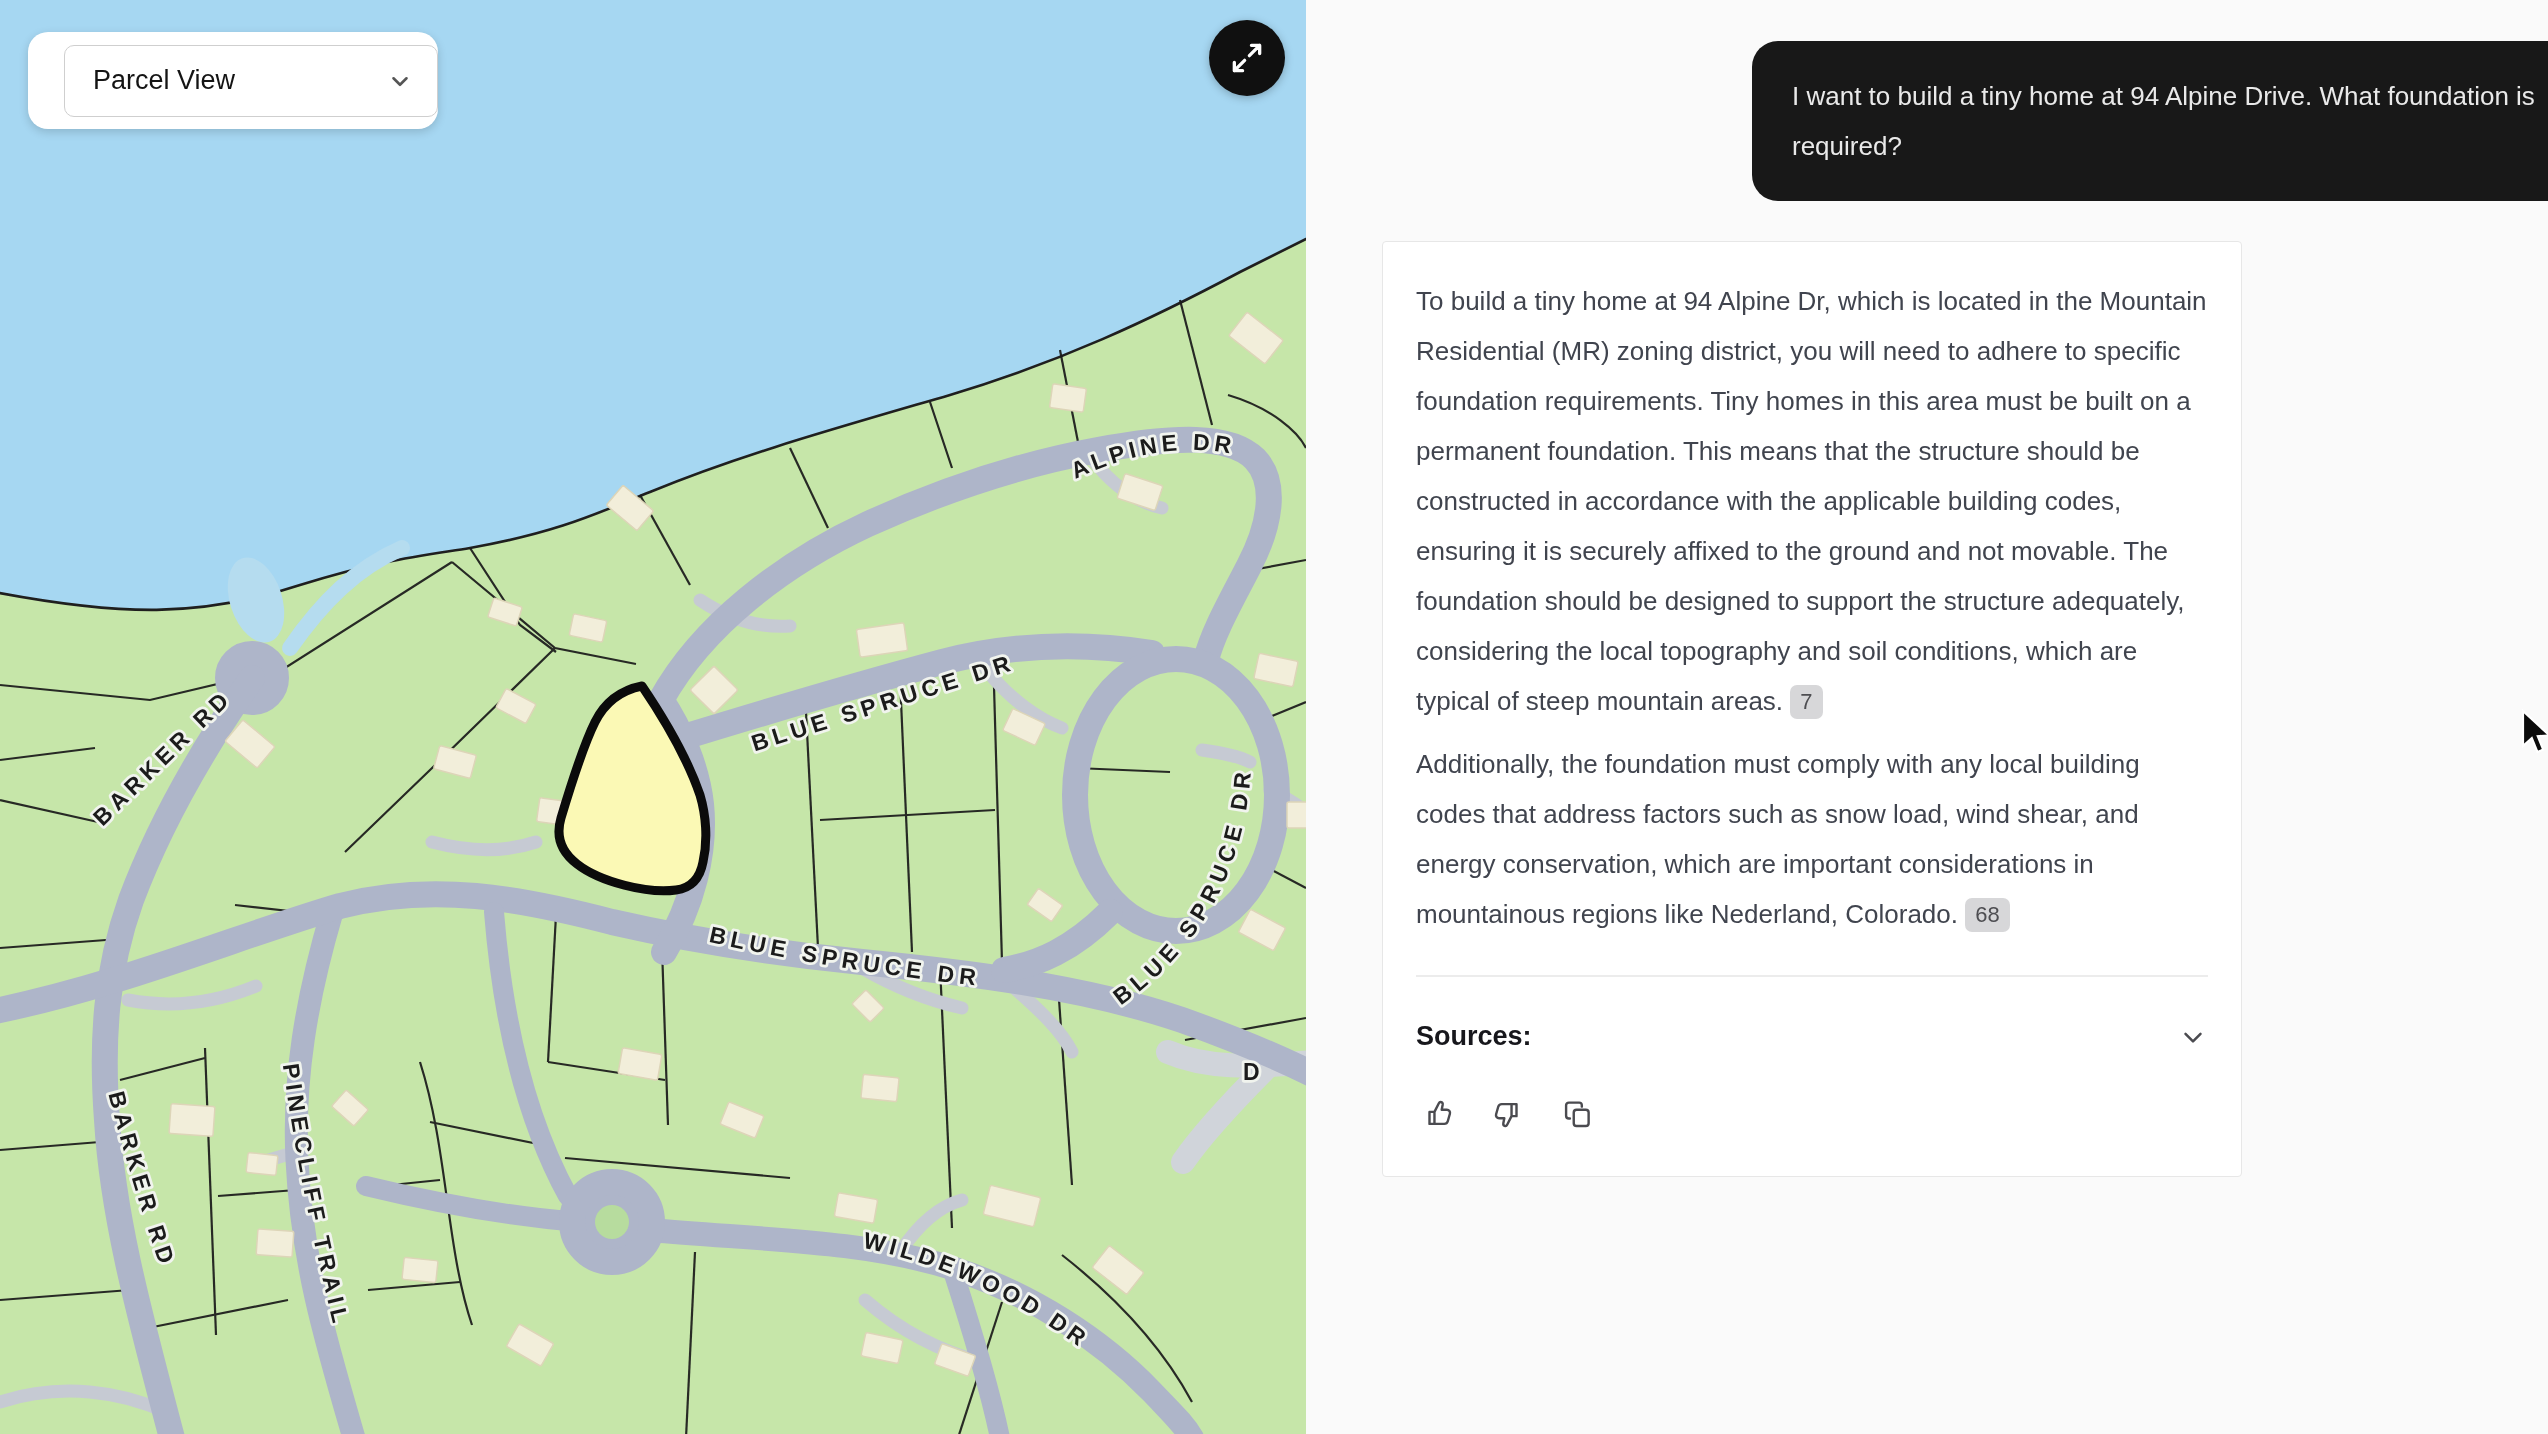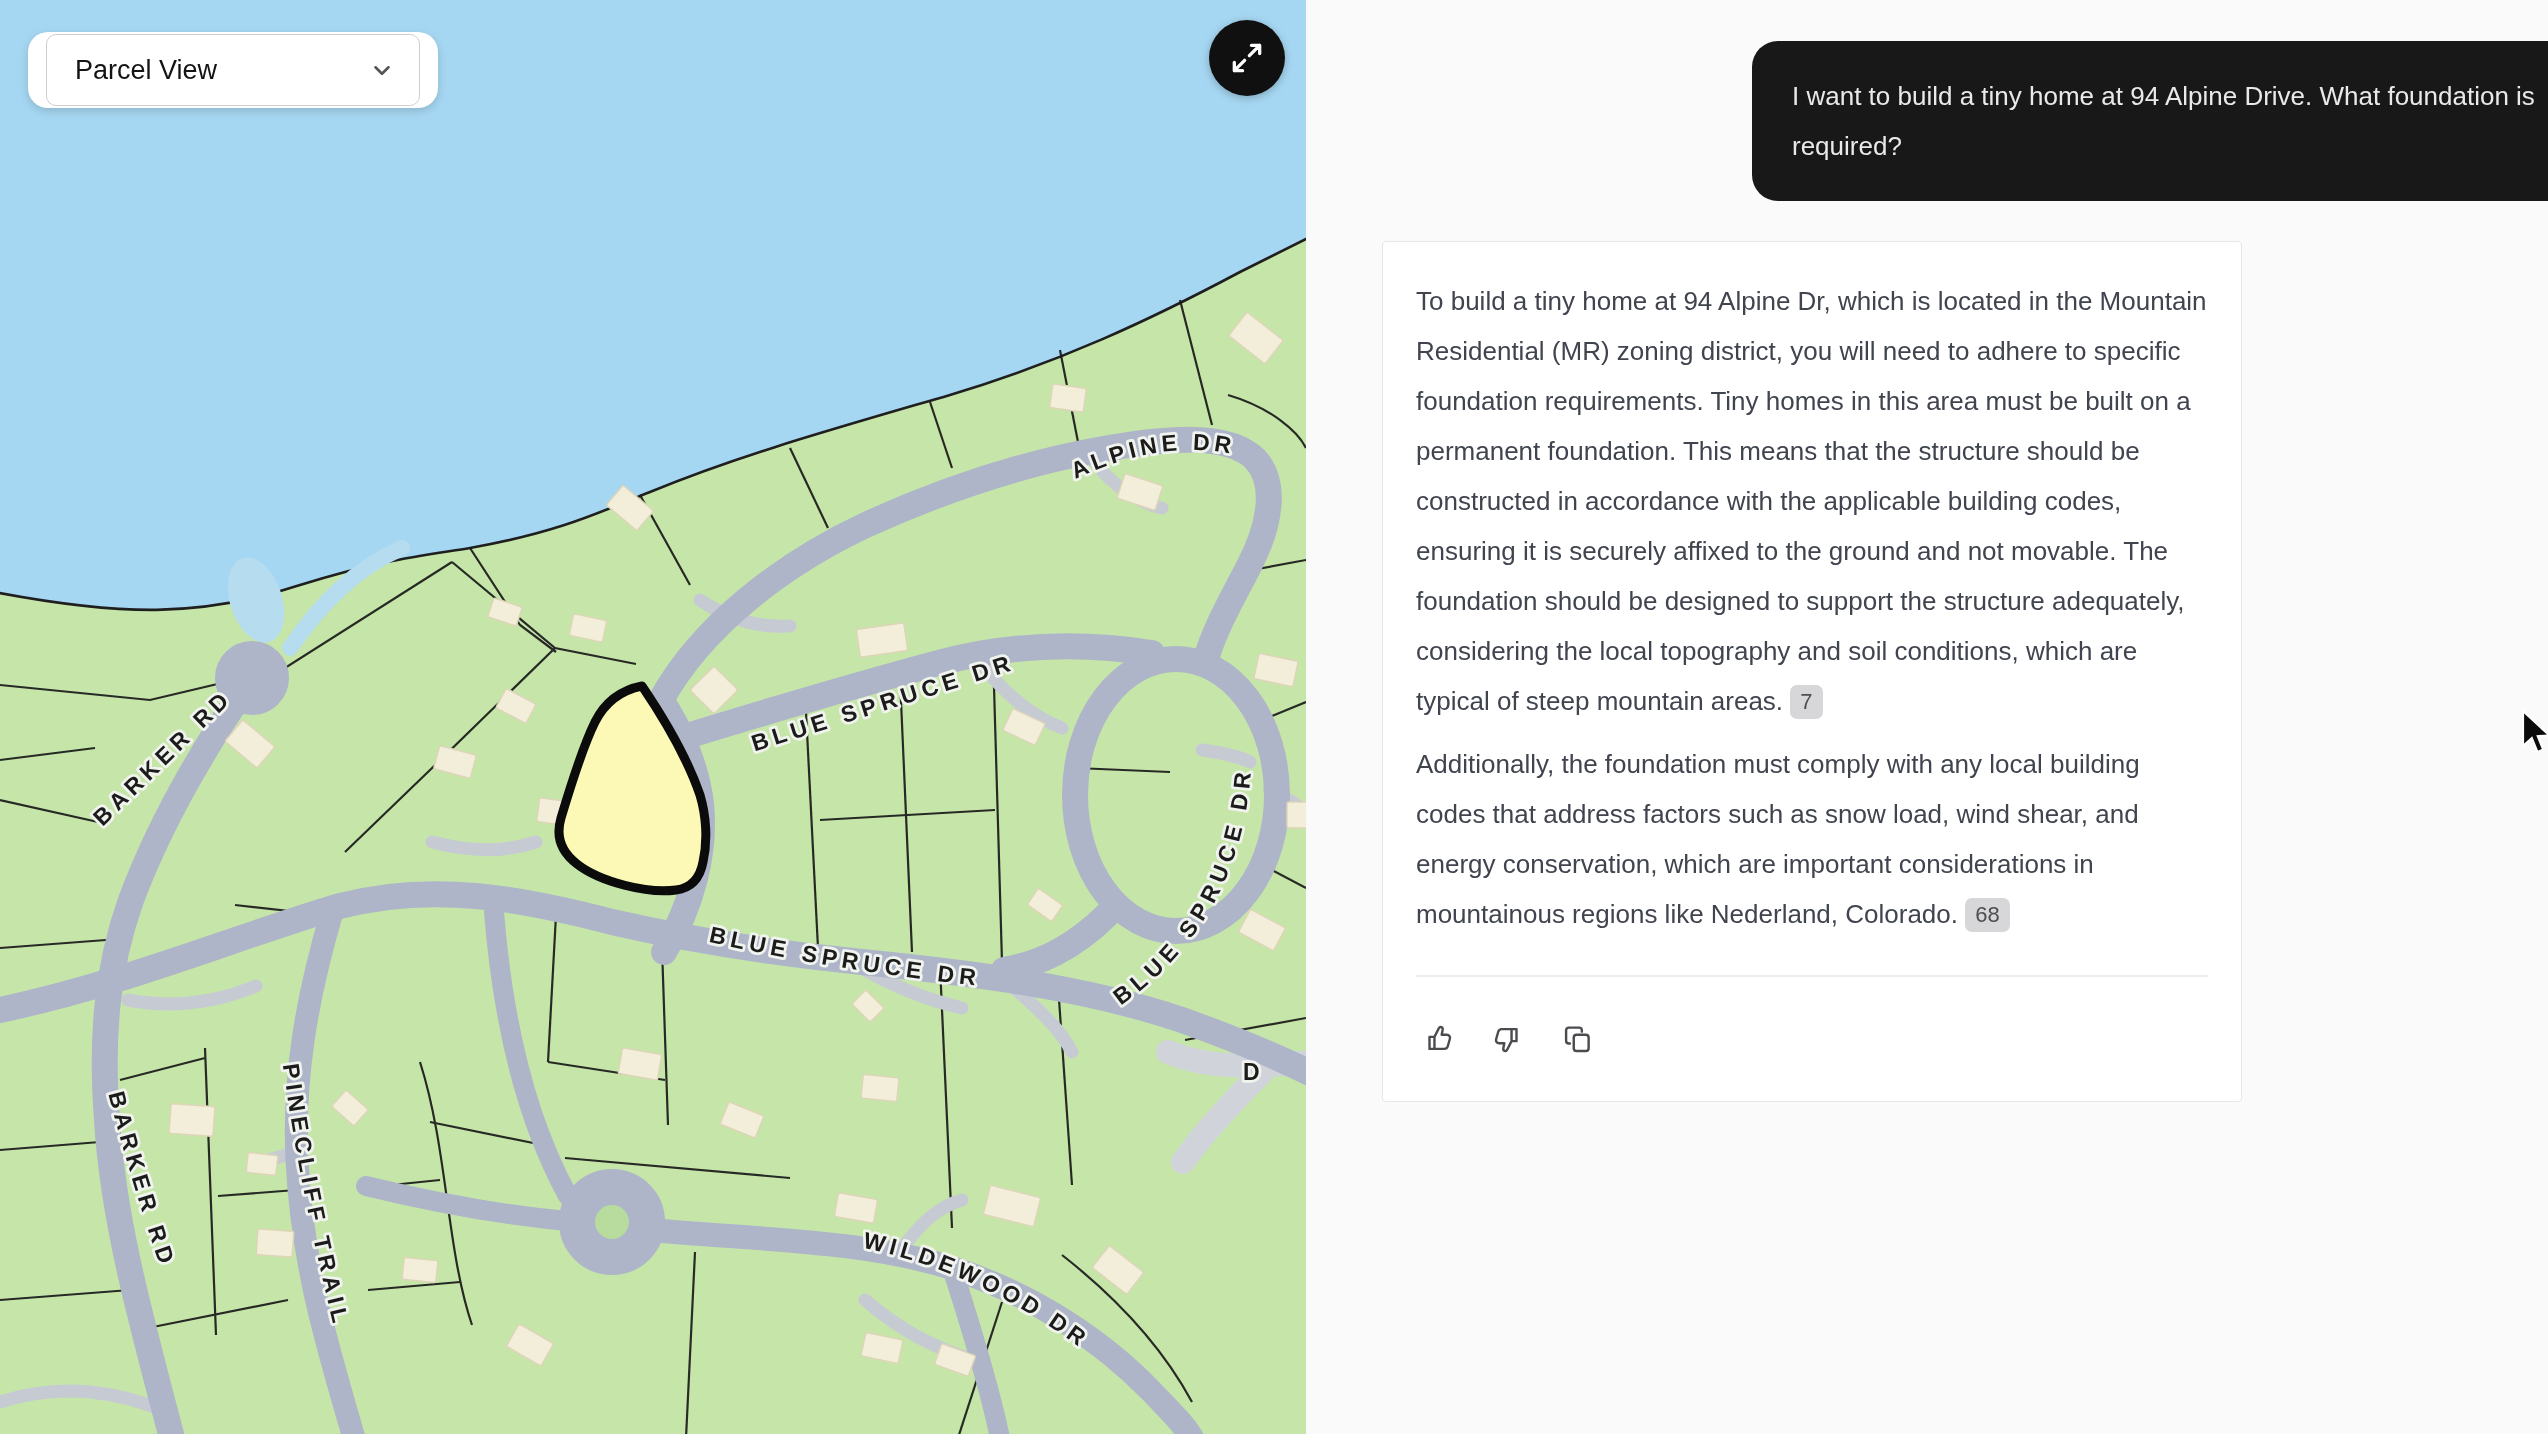--- a/index.html
+++ b/index.html
@@ -17,24 +17,24 @@
 
   .road-label{
     font-family:"Liberation Sans",sans-serif;
     font-size:23px;font-weight:700;letter-spacing:5px;
     fill:#1b1b1b;stroke:#f1f4ee;stroke-width:5.5px;
     paint-order:stroke;stroke-linejoin:round;
     dominant-baseline:central;
   }
 
   .parcel-view-card{
-    position:absolute;top:32px;left:28px;width:410px;height:76px;
+    position:absolute;top:32px;left:28px;width:410px;height:97px;
     background:#ffffff;border-radius:20px;
     box-shadow:0 3px 10px rgba(0,0,0,.16);
-    display:flex;align-items:center;justify-content:center;
+    display:flex;align-items:center;justify-content:flex-end;
   }
   .view-select{
     width:374px;height:72px;border:1.5px solid #cfcfcf;border-radius:10px;
     display:flex;align-items:center;justify-content:space-between;
     padding:0 24px 0 28px;box-sizing:border-box;cursor:pointer;background:#fff;
   }
   .view-select .label{font-size:27px;color:#141414;}
 
   .expand-btn{
     position:absolute;top:20px;left:1209px;width:76px;height:76px;border-radius:50%;
@@ -262,20 +262,28 @@
     </div>
 
     <div class="answer-card">
       <p class="answer-par"><span>To build a tiny home at 94 Alpine Dr, which is located in the Mountain Residential (MR) zoning district, you will need to adhere to specific foundation requirements. Tiny homes in this area must be built on a permanent foundation. This means that the structure should be constructed in accordance with the applicable building codes, ensuring it is securely affixed to the ground and not movable. The foundation should be designed to support the structure adequately, considering the local topography and soil conditions, which are typical of steep mountain areas.</span>
         <span class="cite-badge">7</span></p>
       <p class="answer-par"><span>Additionally, the foundation must comply with any local building codes that address factors such as snow load, wind shear, and energy conservation, which are important considerations in mountainous regions like Nederland, Colorado.</span>
         <span class="cite-badge">68</span></p>
 
       <hr class="divider">
 
+      <div class="sources-row">
+        <span class="sources-label">Sources:</span>
+        <span style="display:flex;">
+          <svg width="30" height="30" viewBox="0 0 24 24" fill="none" stroke="#4b4b50" stroke-width="2" stroke-linecap="round" stroke-linejoin="round">
+              <path d="M6 9.5 l6 6 6-6"></path>
+            </svg>
+        </span>
+      </div>
 
       <div class="actions-row">
         <div class="icon-btn">
           <span style="display:flex;">
             <svg width="34" height="34" viewBox="0 0 24 24" fill="none" stroke-width="1.7" stroke-linecap="round" stroke-linejoin="round">
               <path d="M9.5 10.5 L12.6 4.4 c.8-1.6 3-.8 2.7 1 l-.7 3.6 h3.7 c1.5 0 2.5 1.4 2.1 2.8 l-1.5 5.3 c-.3 1.1-1.3 1.9-2.5 1.9 H9.5 M9.5 10.5 H6 V19 H9.5 M9.5 19 v-8.5"></path>
             </svg>
           </span>
         </div>
         <div class="icon-btn">

